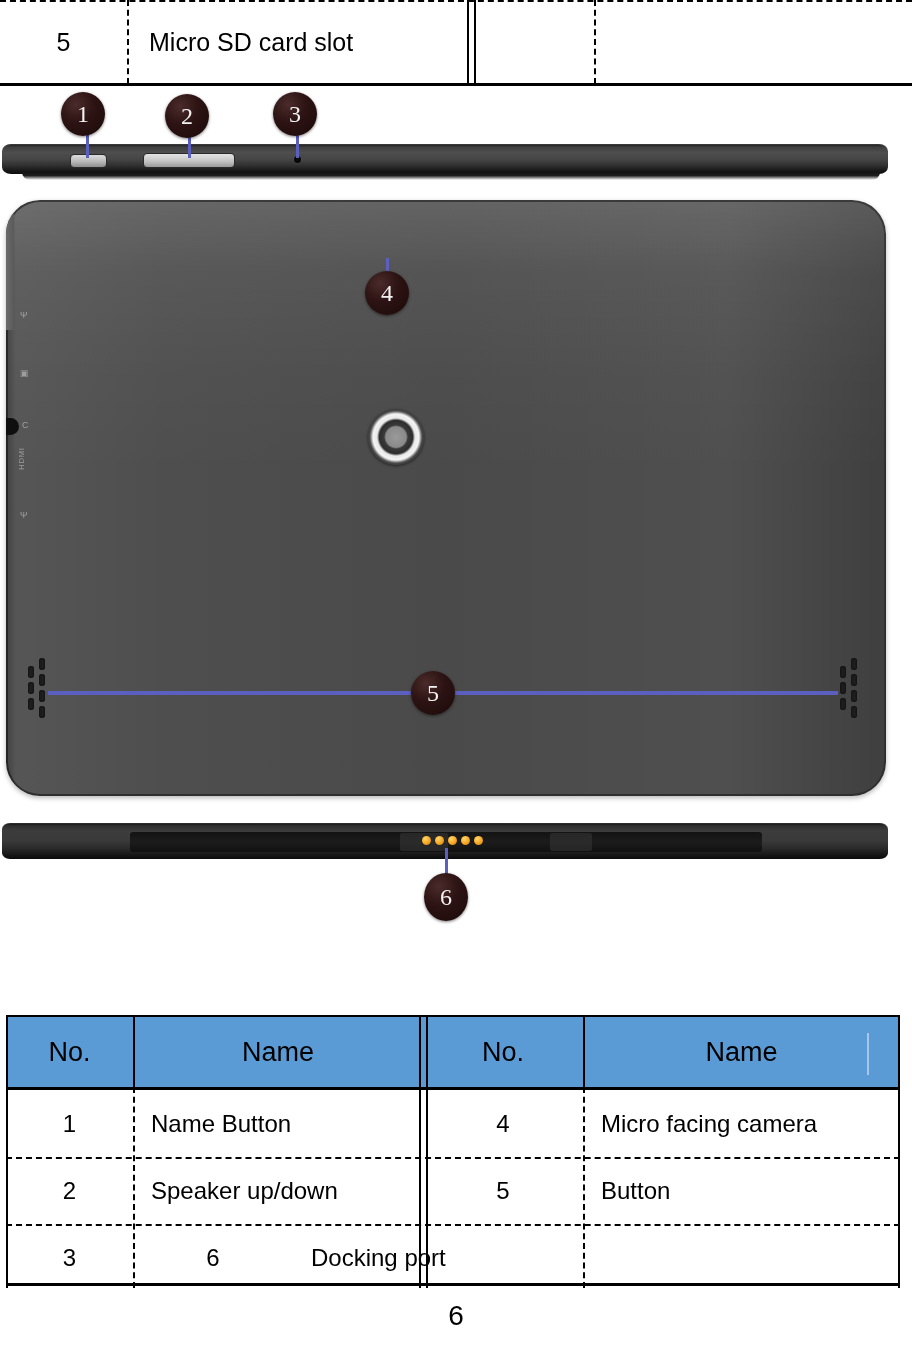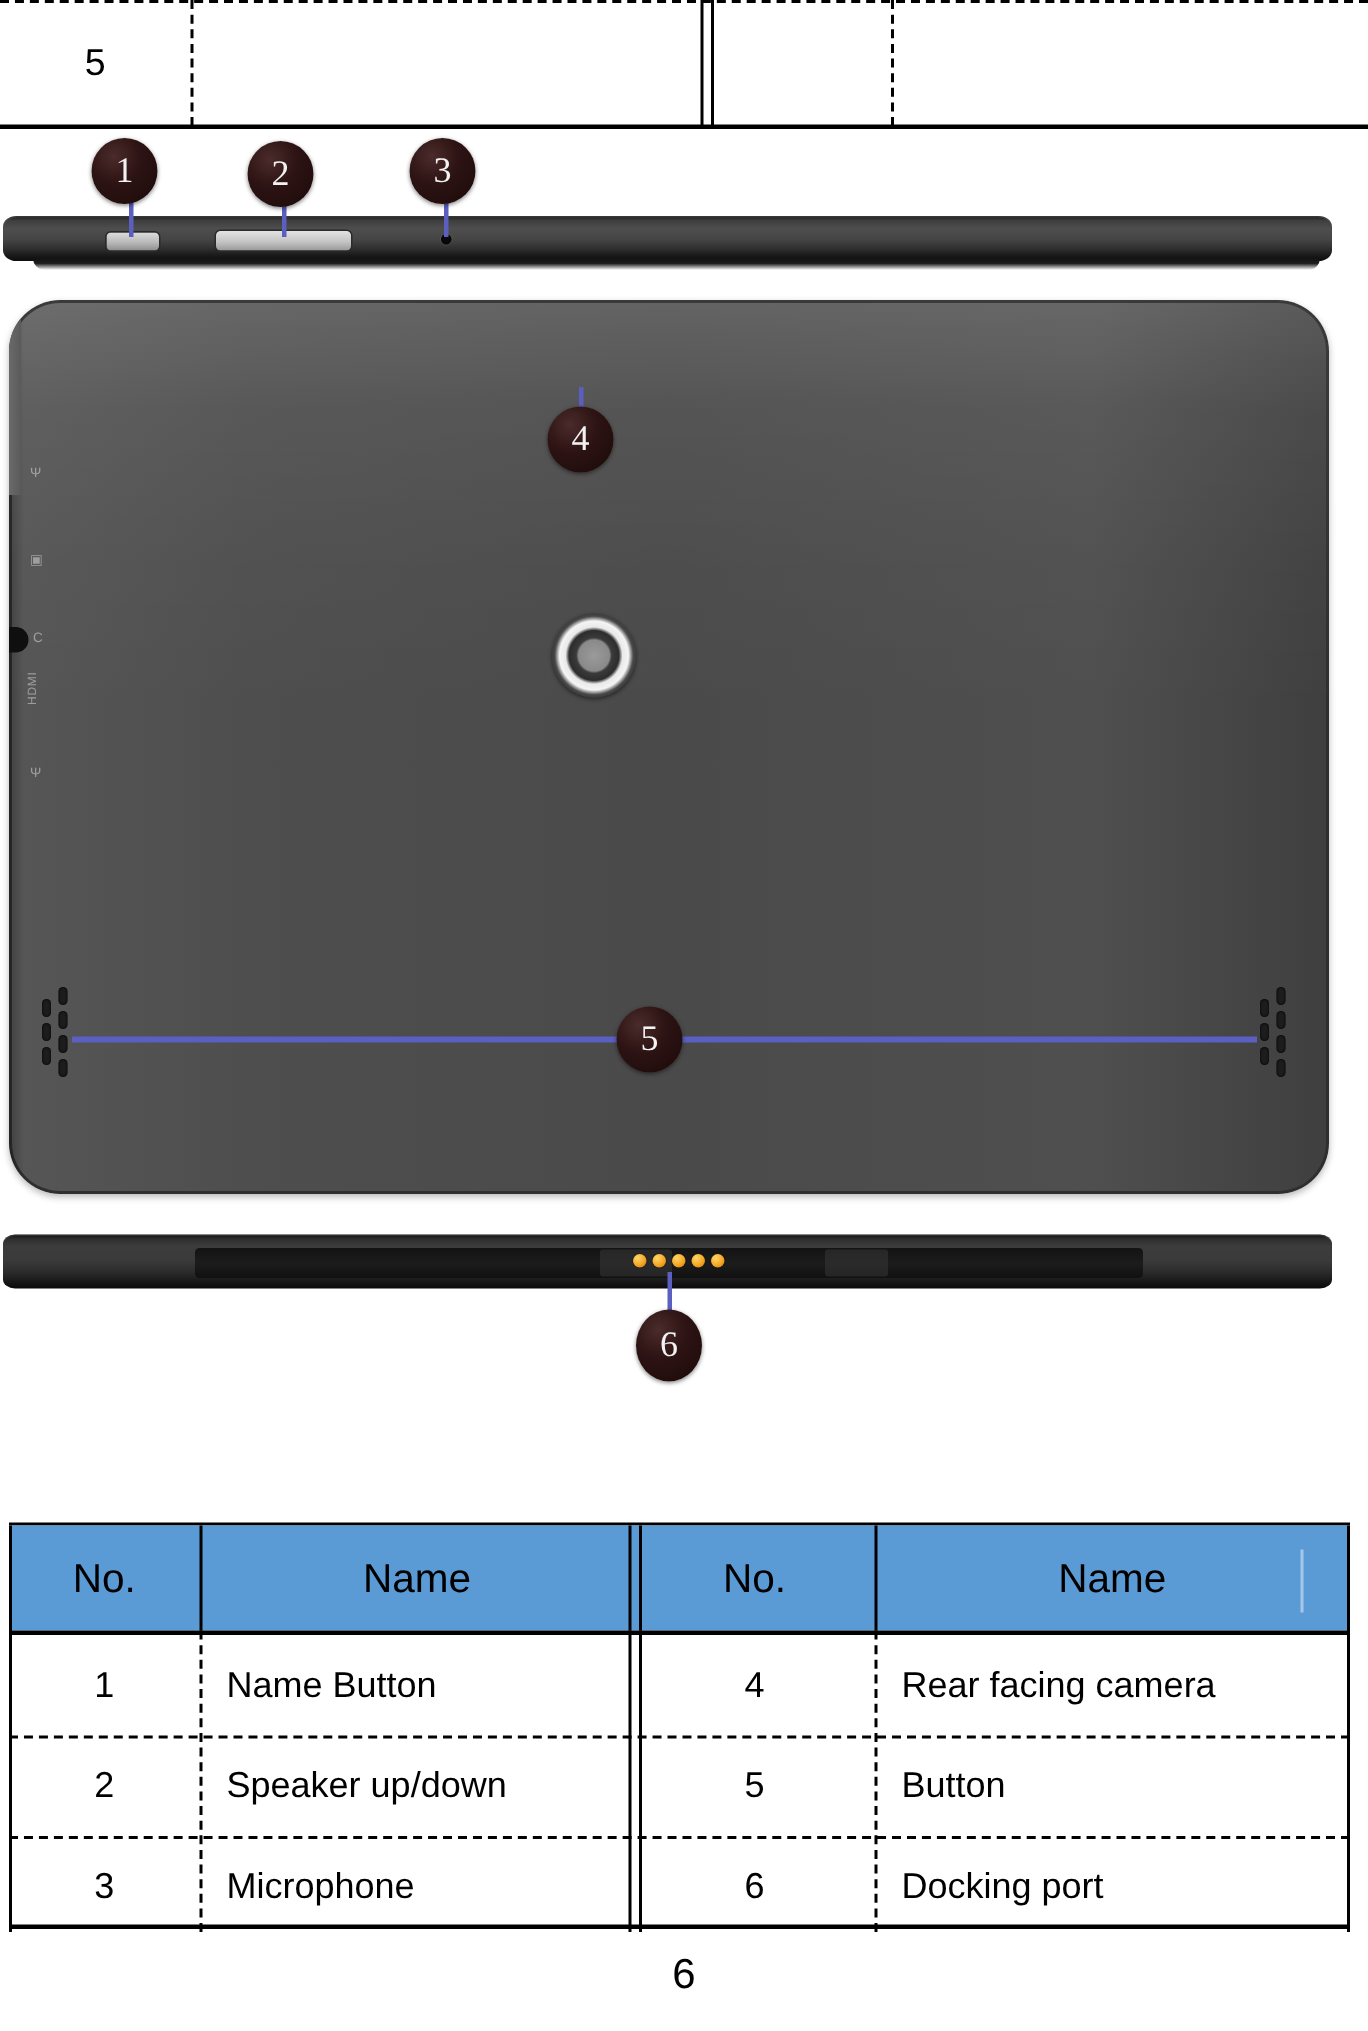--- a/index.html
+++ b/index.html
@@ -402,20 +402,21 @@
 </head>
 <body>
 
 <div id="top-table">
   <div class="tt-dash-top"></div>
   <div class="tt-vline-dashed" id="tt-v1"></div>
   <div class="tt-vline-solid" id="tt-v2a"></div>
   <div class="tt-vline-solid" id="tt-v2b"></div>
   <div class="tt-vline-dashed" id="tt-v3"></div>
   <div class="tt-cell" id="tt-no">5</div>
+  <div class="tt-cell" id="tt-name">Micro SD card slot</div>
   <div class="tt-solid-bottom"></div>
 </div>
 
 <div id="top-edge-view">
 
   <div class="leader" style="left:86px; top:38px; width:3px; height:32px;"></div>
   <div class="leader" style="left:188px; top:38px; width:3px; height:32px;"></div>
   <div class="leader" style="left:296px; top:38px; width:3px; height:32px;"></div>
 
   <div id="edge-bar-top"></div>
@@ -496,37 +497,36 @@
     <div class="lt-cell lt-c-name" style="justify-content:center; padding-left:0;">Name</div>
     <div class="lt-cell lt-c-no2">No.</div>
     <div class="lt-cell lt-c-name2" style="justify-content:center; padding-left:0;">Name</div>
   </div>
   <div id="lt-header-underline"></div>
 
   <div class="lt-row lt-body-row" id="lt-row-1">
     <div class="lt-cell lt-c-no">1</div>
     <div class="lt-cell lt-c-name">Name Button</div>
     <div class="lt-cell lt-c-no2">4</div>
-    <div class="lt-cell lt-c-name2">Rear facing camera</div>
+    <div class="lt-cell lt-c-name2">Micro facing camera</div>
   </div>
 
   <div class="lt-hsep" id="lt-hsep-1"></div>
 
   <div class="lt-row lt-body-row" id="lt-row-2">
     <div class="lt-cell lt-c-no">2</div>
     <div class="lt-cell lt-c-name">Speaker up/down</div>
     <div class="lt-cell lt-c-no2">5</div>
     <div class="lt-cell lt-c-name2">Button</div>
   </div>
 
   <div class="lt-hsep" id="lt-hsep-2"></div>
 
   <div class="lt-row lt-body-row" id="lt-row-3">
     <div class="lt-cell lt-c-no">3</div>
-    <div class="lt-cell lt-c-name">Microphone</div>
     <div class="lt-cell lt-c-no2">6</div>
     <div class="lt-cell lt-c-name2">Docking port</div>
   </div>
 
   <div class="lt-vline" id="lt-v-left"></div>
   <div class="lt-vline" id="lt-v-right"></div>
   <div class="lt-vline" id="lt-v1-head"></div>
   <div class="lt-vline" id="lt-v1-body"></div>
   <div class="lt-vline" id="lt-v2a-head"></div>
   <div class="lt-vline" id="lt-v2b-head"></div>

